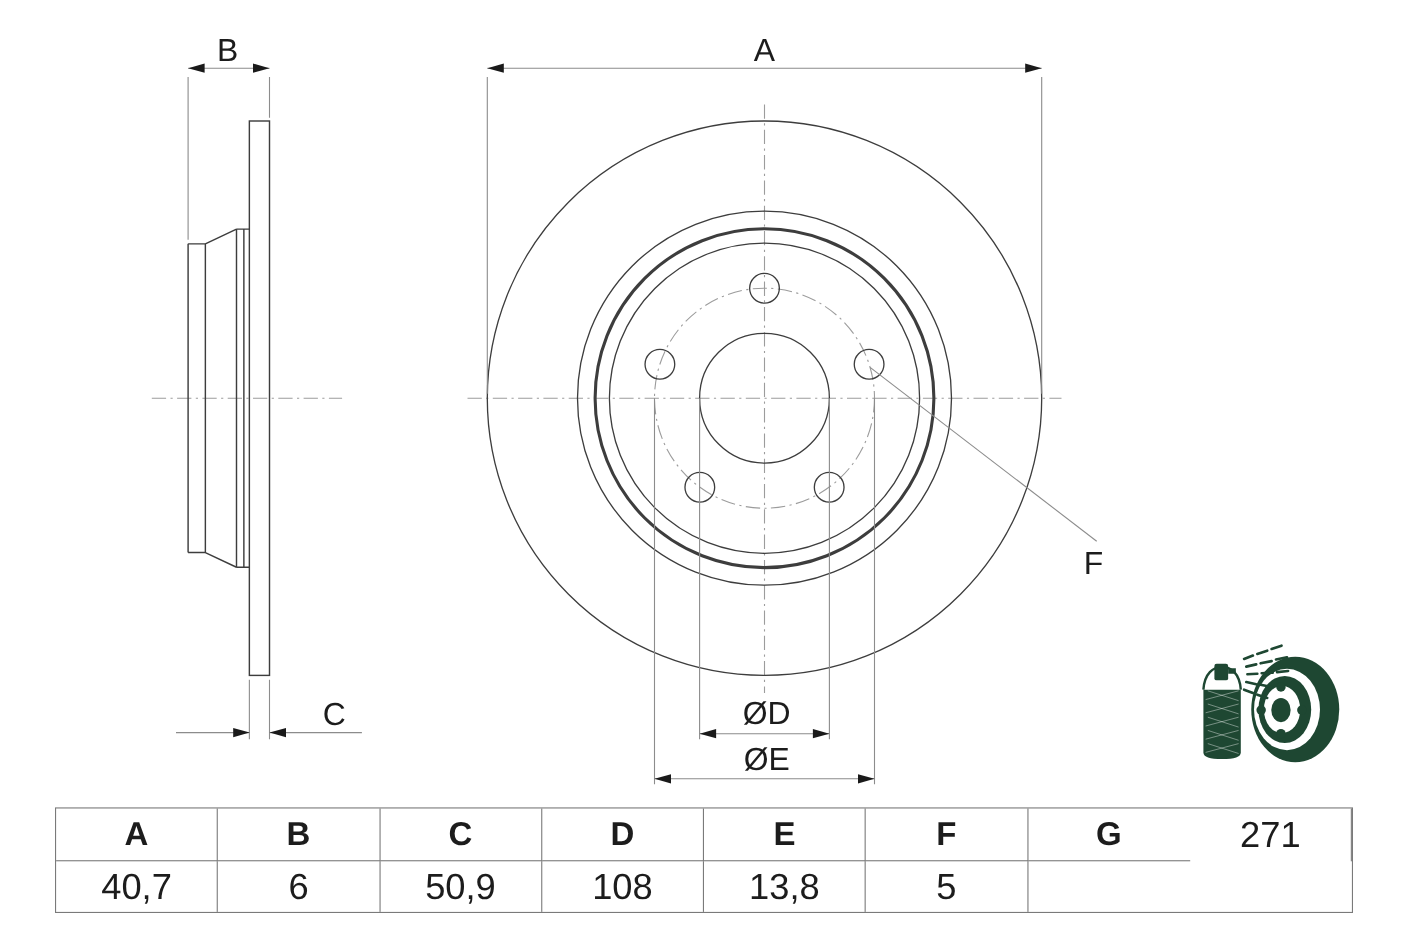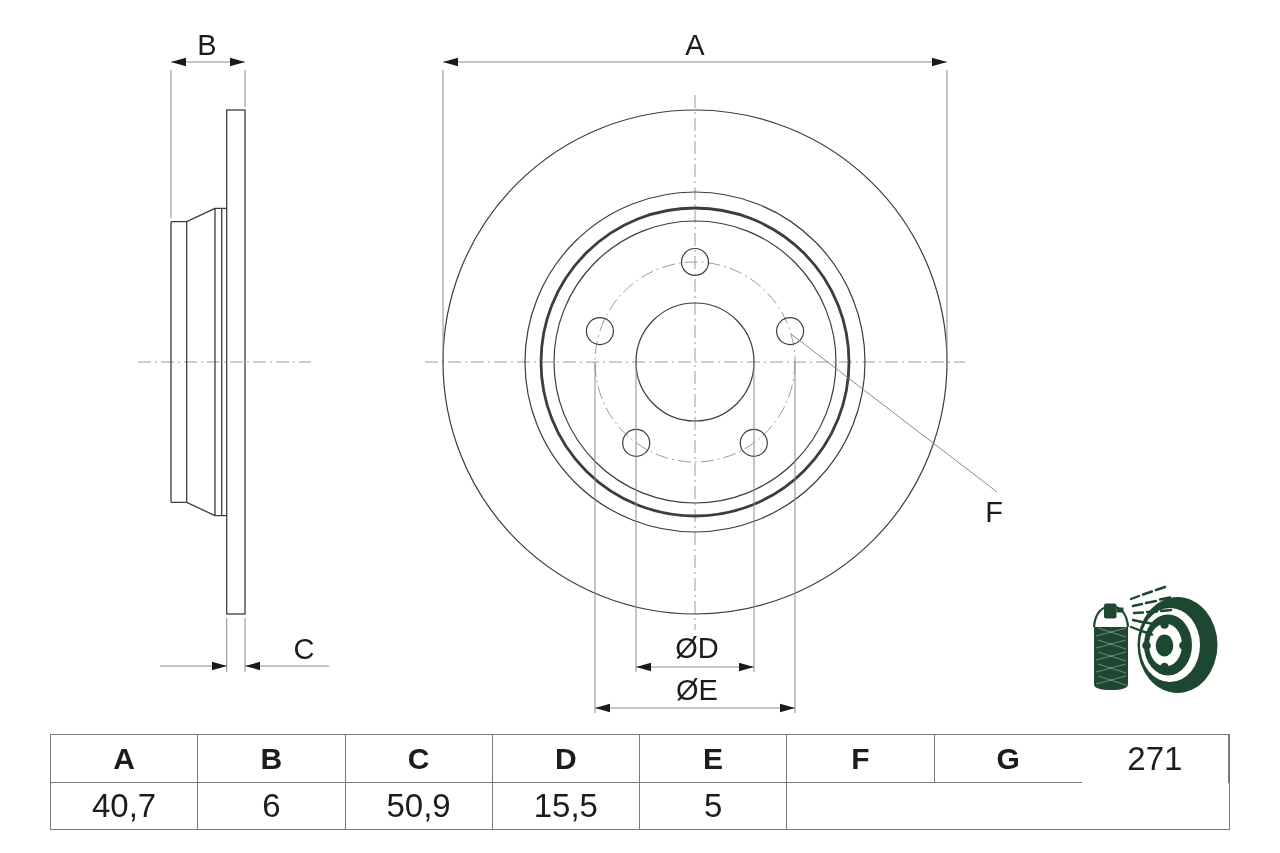--- a/index.html
+++ b/index.html
@@ -144,18 +144,19 @@
     <div class="cell hdr">B</div>
     <div class="cell hdr">C</div>
     <div class="cell hdr">D</div>
     <div class="cell hdr">E</div>
     <div class="cell hdr">F</div>
     <div class="cell hdr last">G</div>
     <div class="cell">271</div>
     <div class="cell">40,7</div>
     <div class="cell">6</div>
     <div class="cell">50,9</div>
-    <div class="cell">15,5</div>
+    <div class="cell">108</div>
+    <div class="cell">13,8</div>
     <div class="cell">5</div>
     <div class="cell last"></div>
   </div>
 
 </div>
 
 </body></html>

